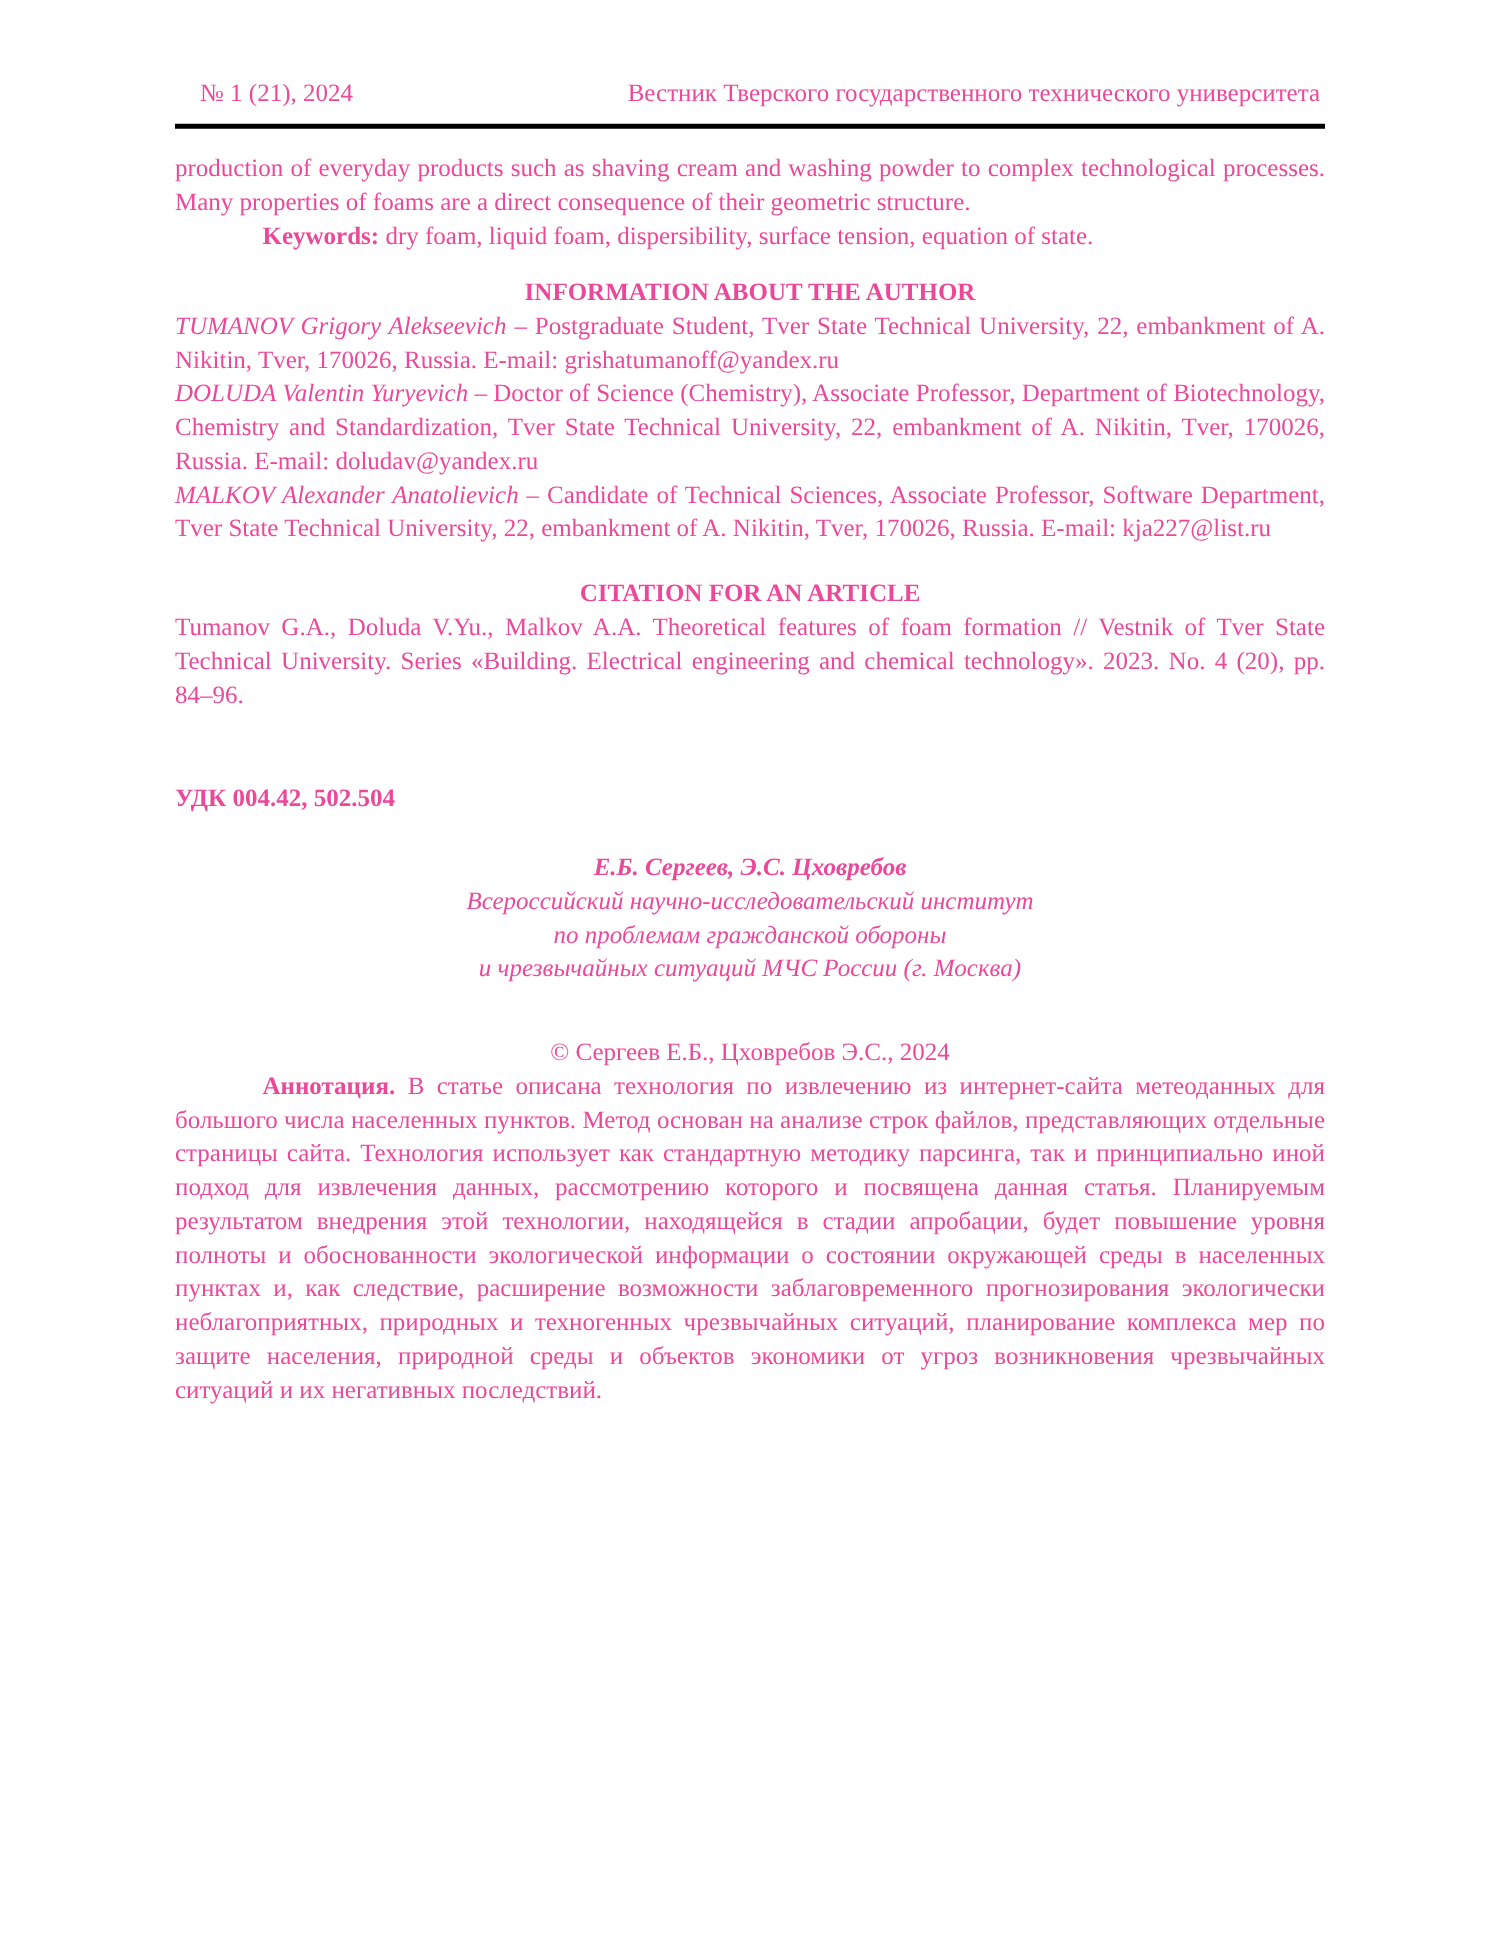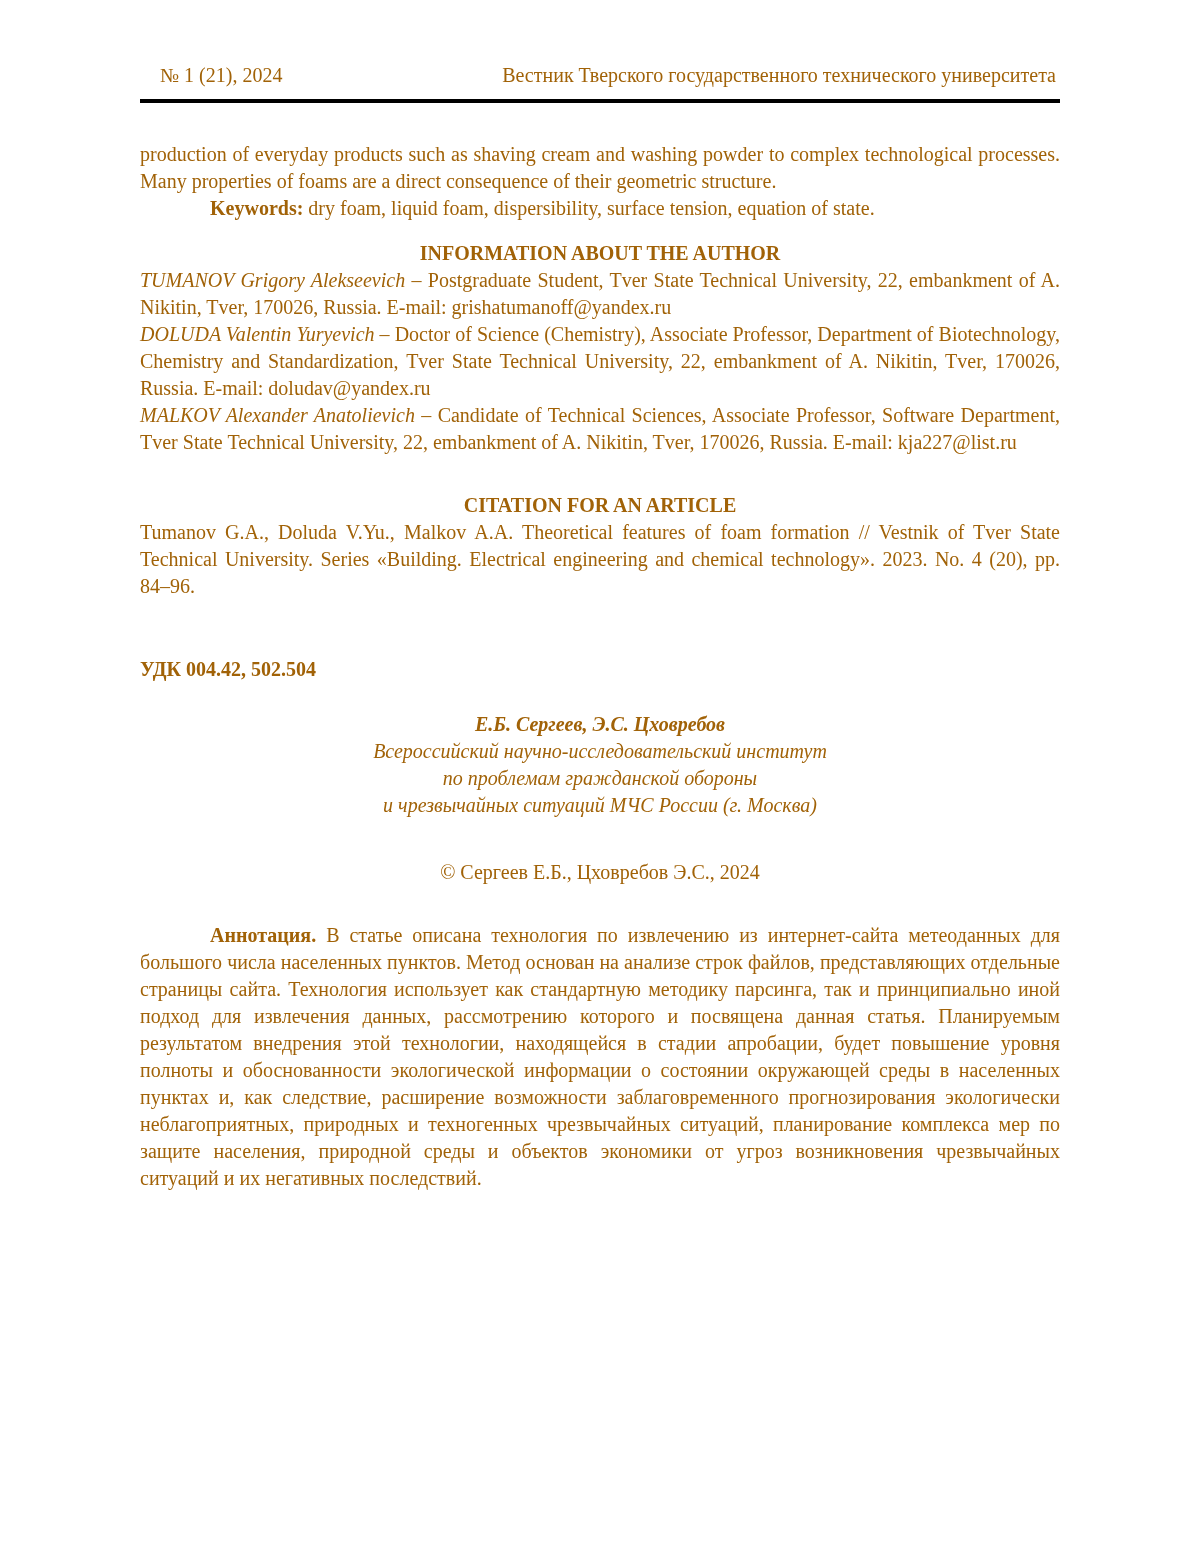--- a/index.html
+++ b/index.html
@@ -6,21 +6,21 @@
     margin: 0;
     padding: 0;
     background: #ffffff;
   }
   .page {
     position: relative;
     width: 1200px;
     height: 1359px;
     margin: 0 auto;
     background: #ffffff;
-    color: #a16207;
+    color: #ec4899;
     font-family: "Liberation Serif", "DejaVu Serif", serif;
     font-size: 20px;
     line-height: 27px;
     box-sizing: border-box;
     padding: 62px 140px 0 140px;
     overflow: hidden;
   }
   .header-row {
     display: flex;
     justify-content: space-between;
@@ -29,29 +29,29 @@
     border-bottom: 4px solid #000000;
   }
   .header-issue { white-space: nowrap; }
   .header-journal { white-space: nowrap; }
   .series-line {
     text-align: right;
     margin-top: 8px;
   }
   p { margin: 0; }
   .justified { text-align: justify; }
-  .intro-par { margin-top: 38px; }
+  .intro-par { margin-top: 19px; }
   .keywords-par { text-indent: 70px; }
   .section-heading {
     text-align: center;
     font-weight: bold;
     margin-top: 18px;
   }
   .author-par .author-name { font-style: italic; }
-  .citation-heading { margin-top: 36px; }
+  .citation-heading { margin-top: 25px; }
   .udc {
     font-weight: bold;
     margin-top: 56px;
   }
   .article-title {
     text-align: center;
     font-weight: bold;
     margin-top: 32px;
   }
   .article-authors {
@@ -62,21 +62,20 @@
   }
   .affiliation {
     text-align: center;
     font-style: italic;
   }
   .copyright-line {
     text-align: center;
     margin-top: 40px;
   }
   .abstract-par {
-    margin-top: 36px;
     text-indent: 70px;
   }
   .abstract-label { font-weight: bold; }
   .page-footer {
     position: absolute;
     left: 0;
     right: 0;
     top: 1448px;
     text-align: center;
     font-size: 18px;

